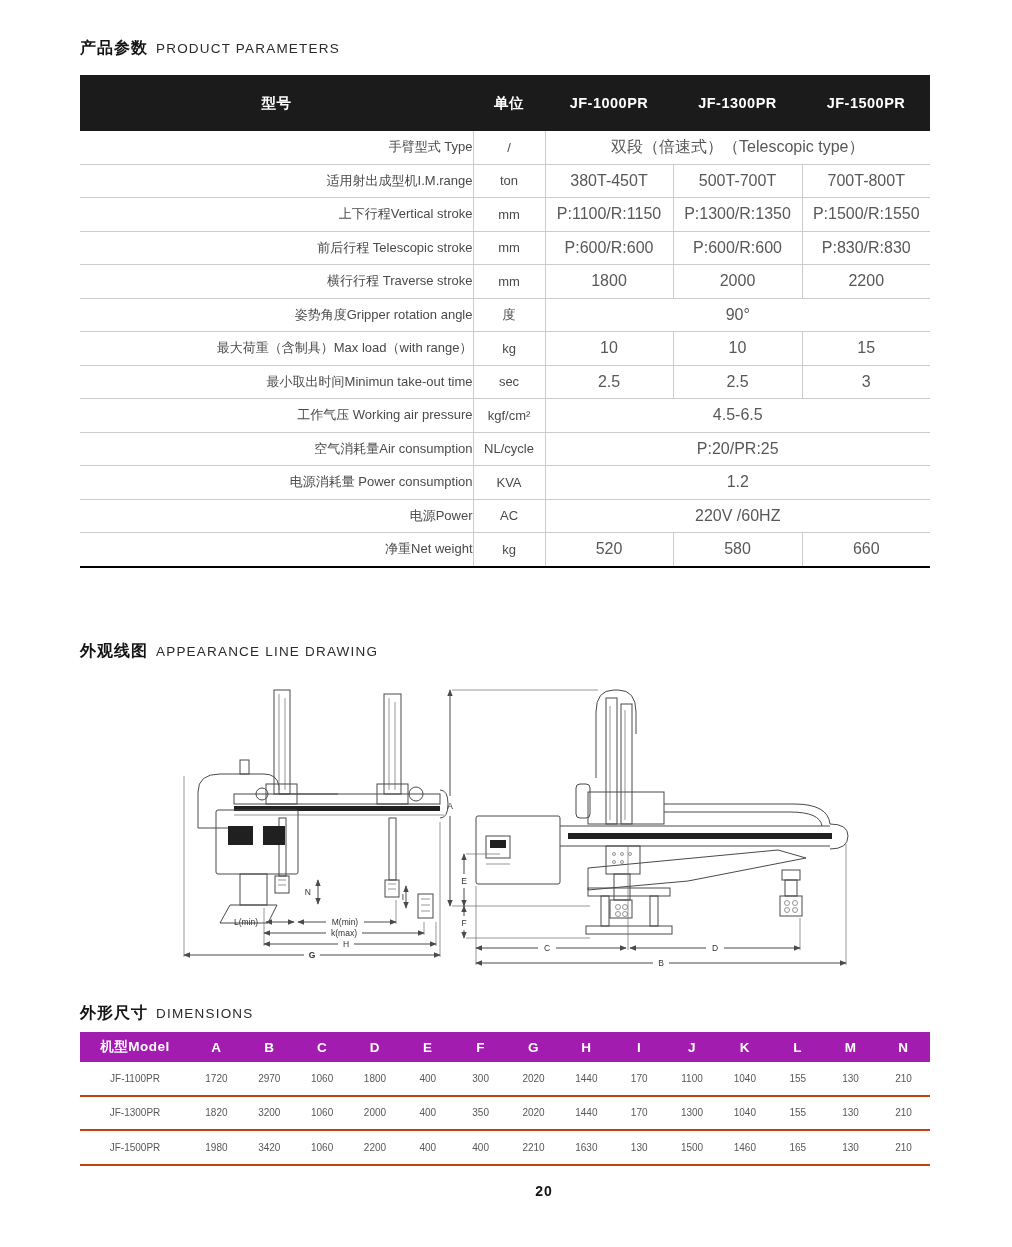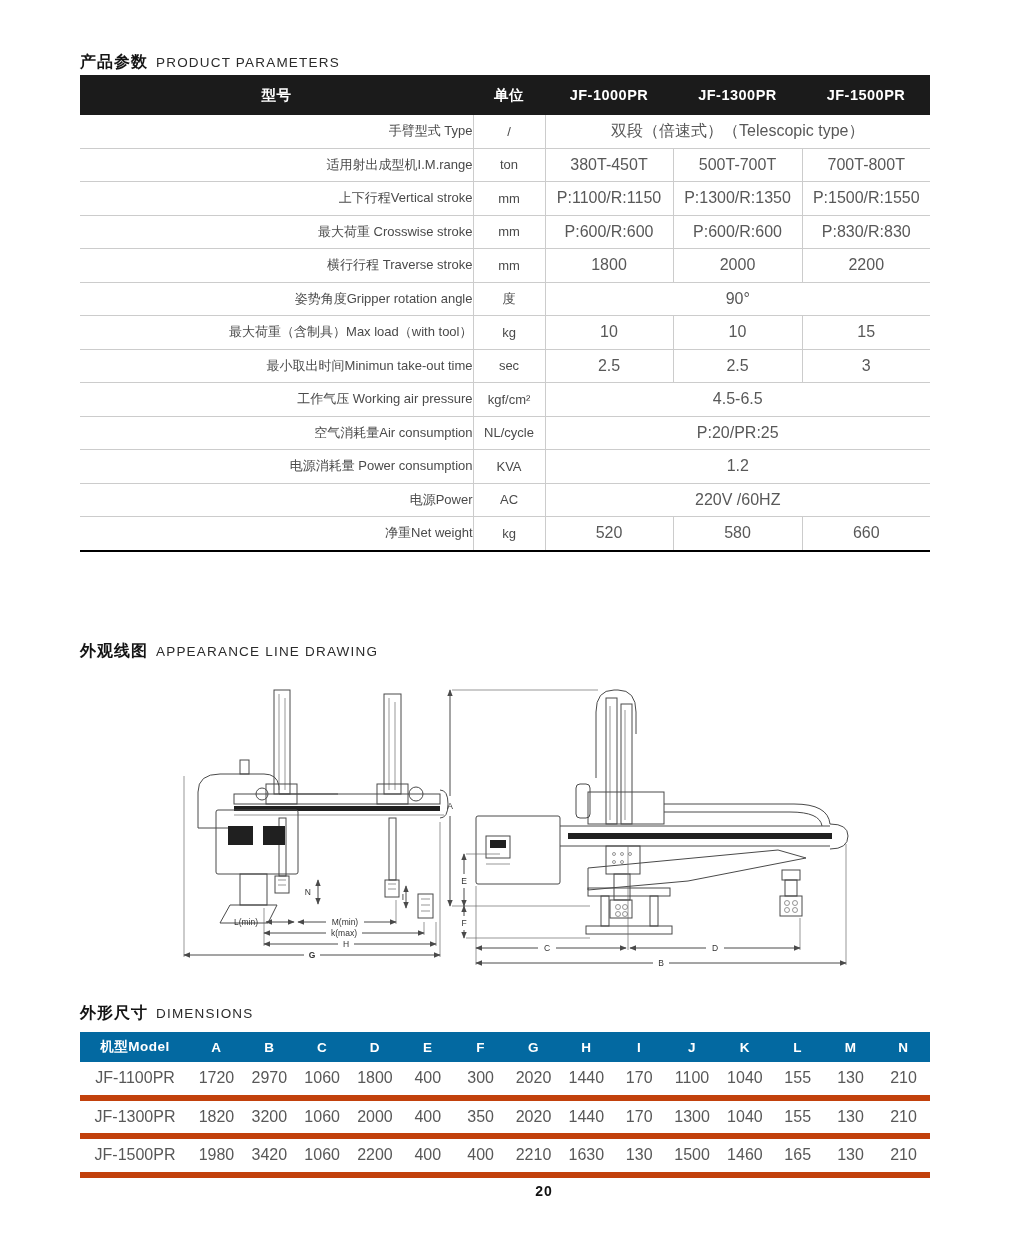--- a/index.html
+++ b/index.html
@@ -11,55 +11,55 @@
   
   .sec-title{left:80px;white-space:nowrap;}
   .sec-title .zh{font-size:16px;font-weight:bold;color:#141414;letter-spacing:1px;}
   .sec-title .en{font-size:13.5px;color:#2b2b2b;letter-spacing:1.2px;margin-left:8px;}
   
   table{border-collapse:collapse;table-layout:fixed;}
   .spec-table{left:80px;top:75px;width:850px;}
   .spec-table table{width:850px;}
   .spec-table th{
     background:#1b1b1b;color:#ffffff;font-weight:bold;font-size:14.5px;
-    height:32px;letter-spacing:.5px;text-align:center;padding:4px;
+    height:32px;letter-spacing:.5px;text-align:center;padding:12px;
   }
   .spec-table td{height:32.5px;border-bottom:1px solid #cccccc;font-size:13px;padding:0;}
   .spec-table td+td{border-left:1px solid #cccccc;}
   .spec-table td.lbl{text-align:right;padding-left:14px;color:#4a4a4a;}
   .spec-table td.unit{text-align:center;color:#4a4a4a;}
   .spec-table td.val{text-align:center;color:#585858;font-size:16px;}
   .spec-table td.small{font-size:9.8px;letter-spacing:0;color:#4f4f4f;}
   .spec-table tr:last-child td{border-bottom:2px solid #000000;}
   
   .dim-table{left:80px;top:1032px;width:850px;}
   .dim-table table{width:850px;}
   .dim-table th{
-    background:#0369a1;color:#ffffff;font-weight:bold;font-size:13.5px;height:30px;
+    background:#a21caf;color:#ffffff;font-weight:bold;font-size:13.5px;height:30px;
     text-align:center;padding:0;letter-spacing:.5px;
   }
-  .dim-table td{height:32.5px;border-bottom:6px solid #c2410c;font-size:16px;
+  .dim-table td{height:32.5px;border-bottom:2px solid #c2410c;font-size:10px;
     text-align:center;color:#585858;padding:0;}
   
   .drawings{left:80px;top:676px;width:850px;height:308px;}
   .drawing{position:absolute;top:0;}
   svg{display:block;}
   .ln{stroke:#4a4a4a;stroke-width:1;fill:none;}
   .lnt{stroke:#6a6a6a;stroke-width:.7;fill:none;}
   .dk{fill:#202020;stroke:none;}
   .dimtxt{font-family:"Liberation Sans","DejaVu Sans",sans-serif;font-size:8.5px;fill:#333;}
   
   .pageno{left:0;top:1183px;width:100%;text-align:center;font-size:14px;font-weight:bold;color:#111;letter-spacing:1px;margin-left:38px;}
 </style>
 </head>
 <body>
 
 <div class="page">
 
-  <div class="abs sec-title" style="top:52px;">
+  <div class="abs sec-title" style="top:38px;">
     <span class="zh">产品参数</span><span class="en">PRODUCT PARAMETERS</span>
   </div>
 
   <div class="abs spec-table">
     <table>
       <colgroup>
           <col style="width:393px">
           <col style="width:72px">
           <col style="width:128px">
           <col style="width:129px">
@@ -88,40 +88,40 @@
             <td class="val">700T-800T</td>
           </tr>
           <tr>
             <td class="lbl">上下行程Vertical stroke</td>
             <td class="unit">mm</td>
             <td class="val">P:1100/R:1150</td>
             <td class="val">P:1300/R:1350</td>
             <td class="val">P:1500/R:1550</td>
           </tr>
           <tr>
-            <td class="lbl">最大荷重 Crosswise stroke</td>
+            <td class="lbl">前后行程 Telescopic stroke</td>
             <td class="unit">mm</td>
             <td class="val">P:600/R:600</td>
             <td class="val">P:600/R:600</td>
             <td class="val">P:830/R:830</td>
           </tr>
           <tr>
             <td class="lbl">横行行程 Traverse stroke</td>
             <td class="unit">mm</td>
             <td class="val">1800</td>
             <td class="val">2000</td>
             <td class="val">2200</td>
           </tr>
           <tr>
             <td class="lbl">姿势角度Gripper rotation angle</td>
             <td class="unit">度</td>
             <td class="val" colspan="3">90°</td>
           </tr>
           <tr>
-            <td class="lbl">最大荷重（含制具）Max load（with tool）</td>
+            <td class="lbl">最大荷重（含制具）Max load（with range）</td>
             <td class="unit">kg</td>
             <td class="val">10</td>
             <td class="val">10</td>
             <td class="val">15</td>
           </tr>
           <tr>
             <td class="lbl">最小取出时间Minimun take-out time</td>
             <td class="unit">sec</td>
             <td class="val">2.5</td>
             <td class="val">2.5</td>

